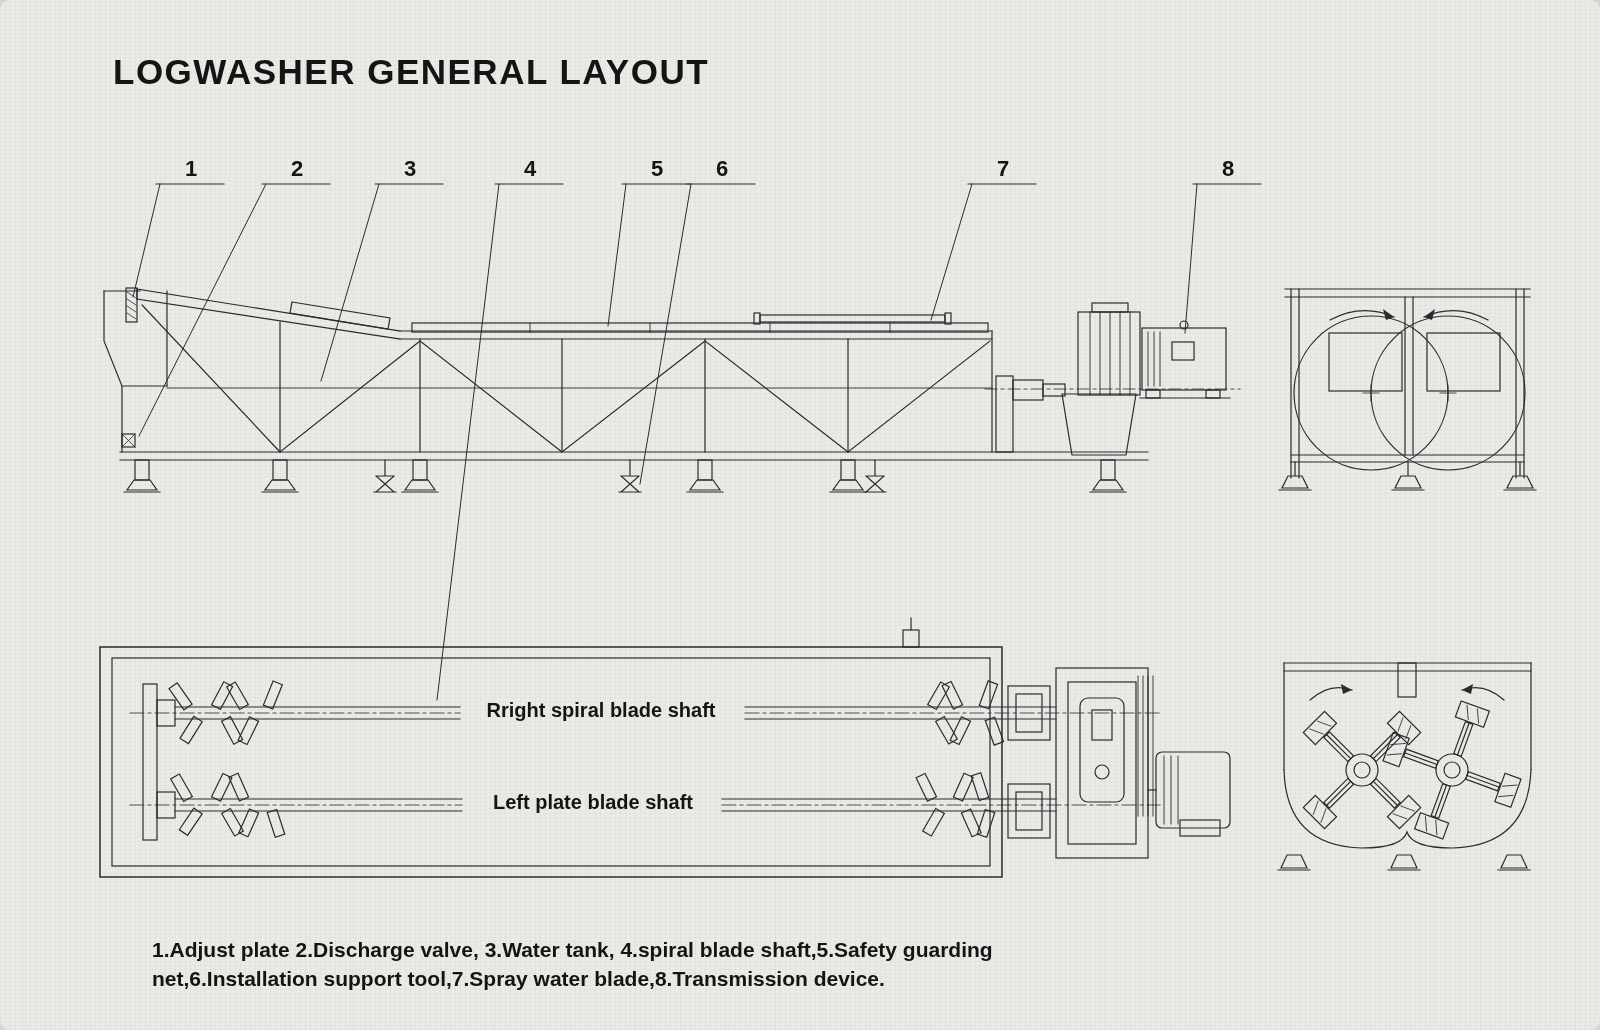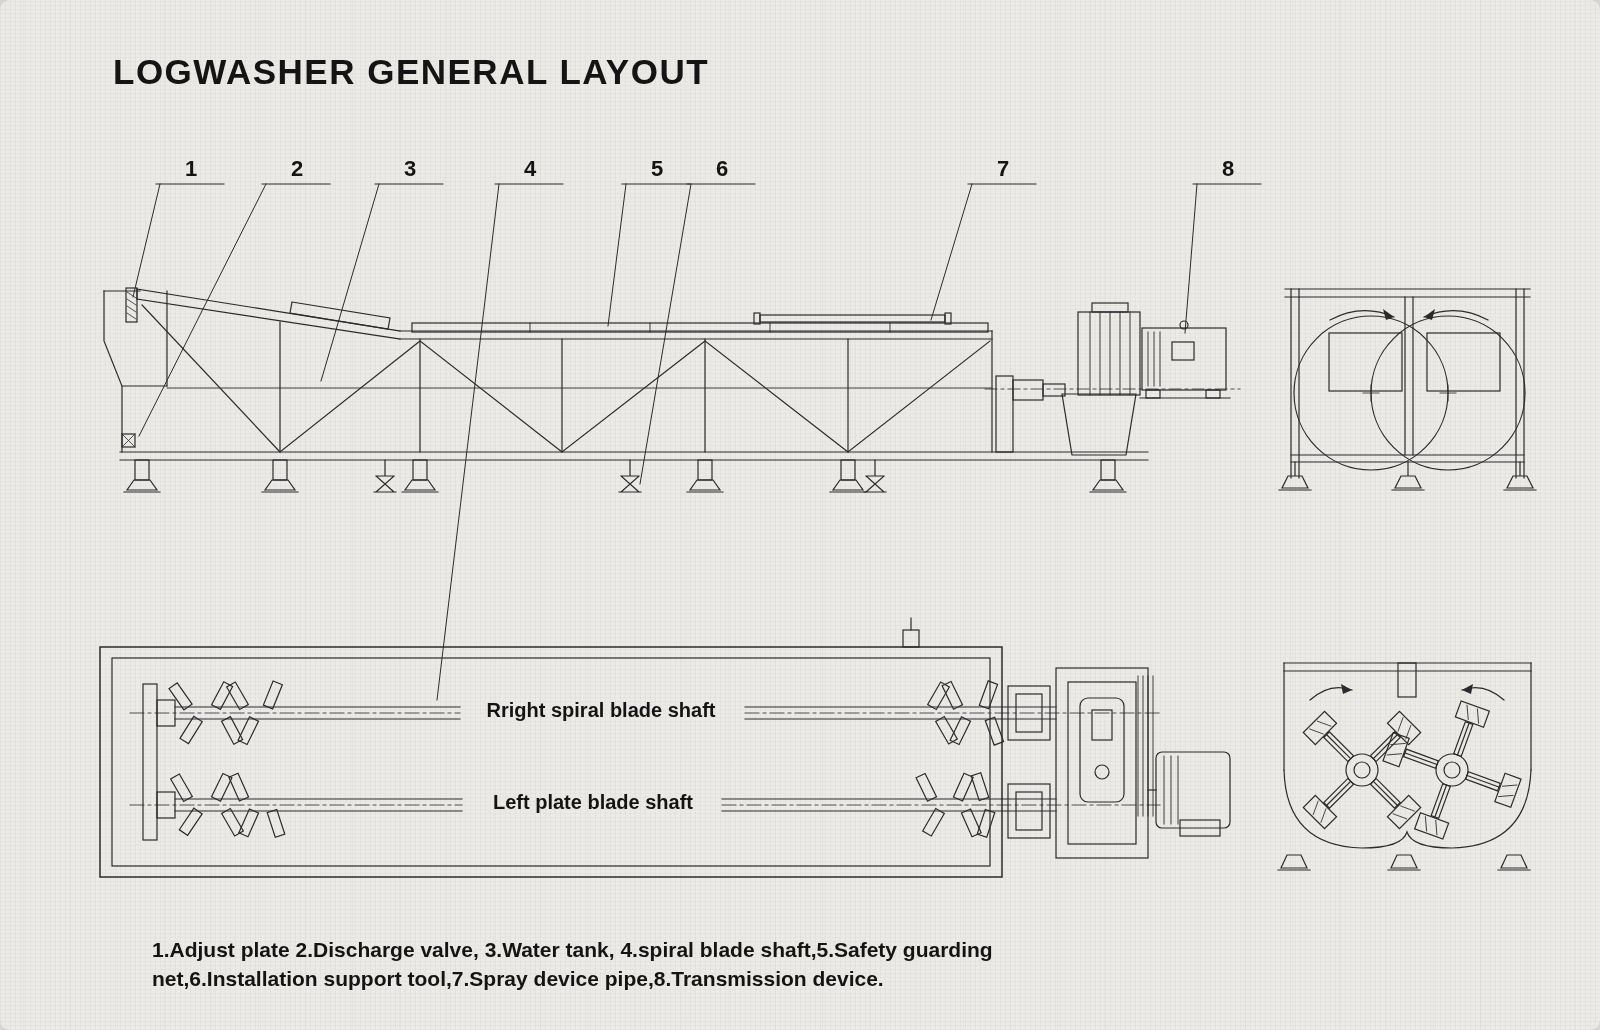--- a/index.html
+++ b/index.html
@@ -378,16 +378,16 @@
   <div class="callout" style="left:657px">5</div>
   <div class="callout" style="left:722px">6</div>
   <div class="callout" style="left:1003px">7</div>
   <div class="callout" style="left:1228px">8</div>
 
   <div class="shaft-label" style="left:601px;top:699px">Rright spiral blade shaft</div>
   <div class="shaft-label" style="left:593px;top:791px">Left plate blade shaft</div>
 
   <div class="legend">
     <div>1.Adjust plate 2.Discharge valve, 3.Water tank, 4.spiral blade shaft,5.Safety guarding</div>
-    <div>net,6.Installation support tool,7.Spray device pipe,8.Transmission device.</div>
+    <div>net,6.Installation support tool,7.Spray water blade,8.Transmission device.</div>
   </div>
 
 </div>
 
 </body></html>

